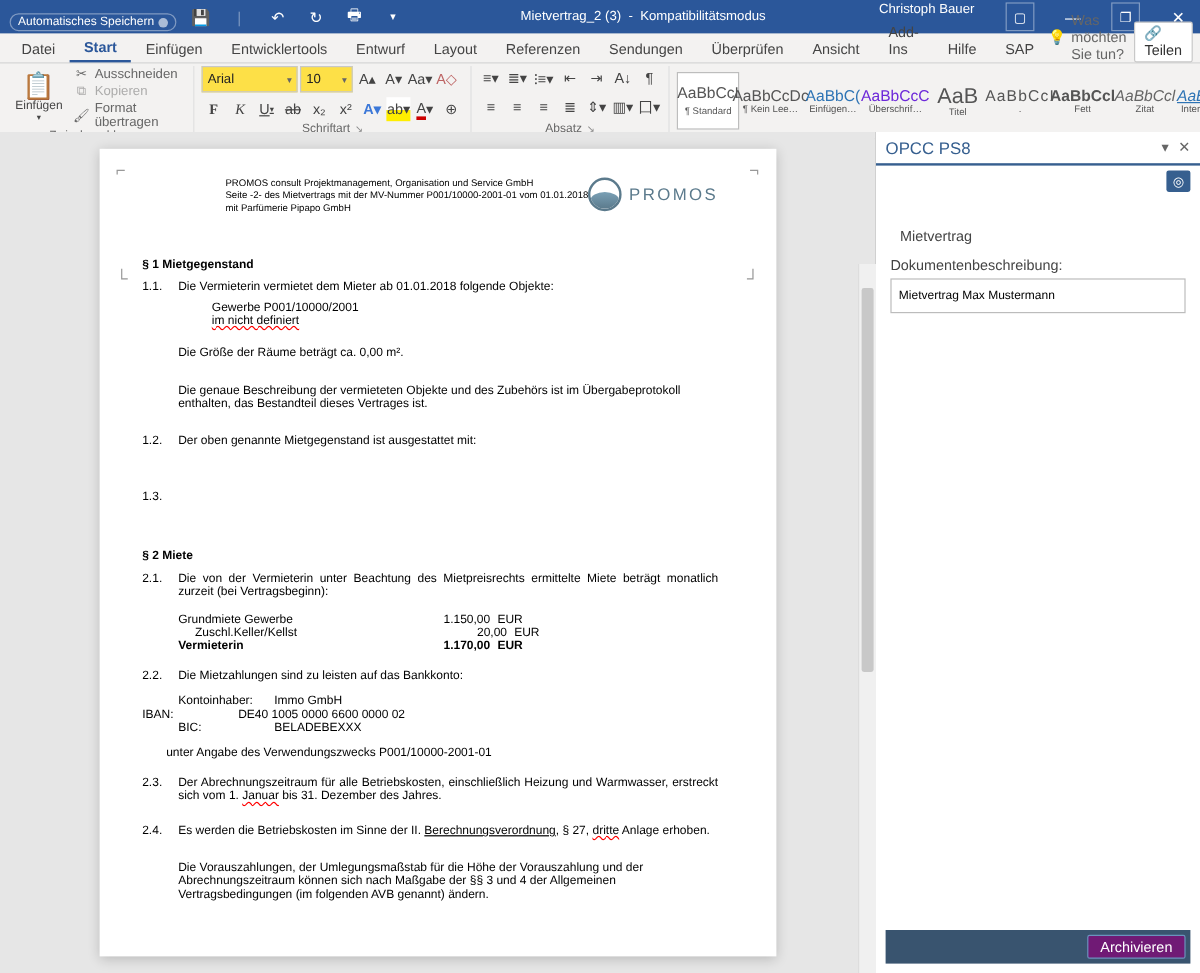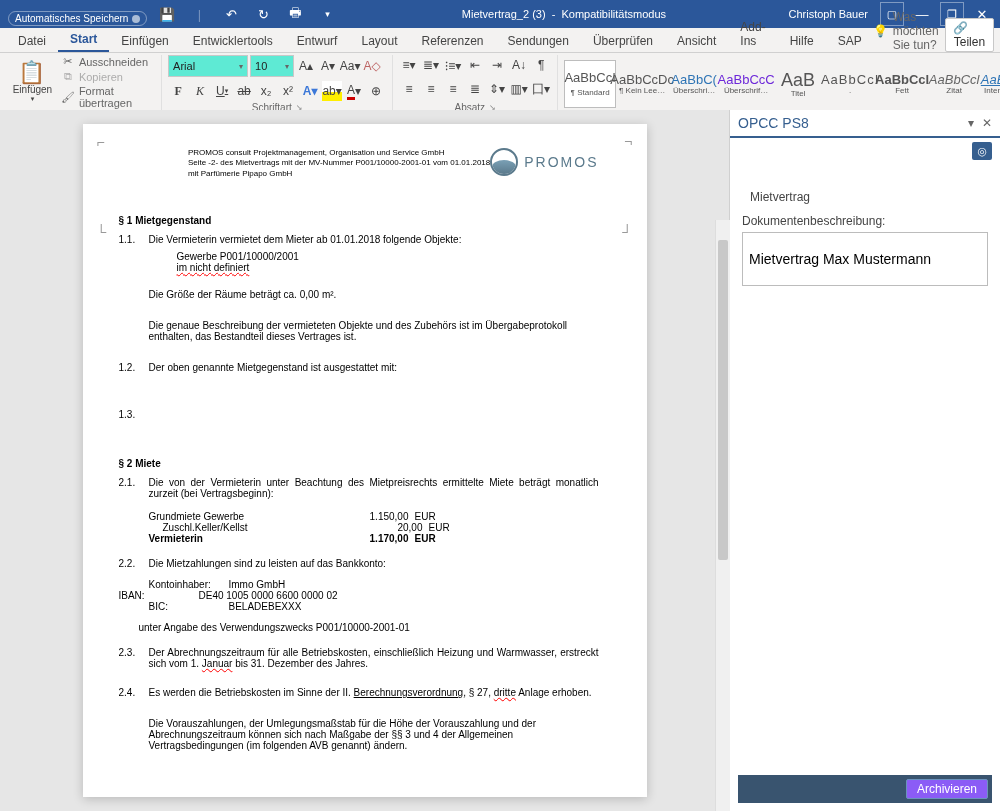--- a/index.html
+++ b/index.html
@@ -1,40 +1,40 @@
 <!DOCTYPE html>
 <html><head>
 <meta charset="utf-8">
 <style>
 html,body{margin:0;padding:0;font-family:"Segoe UI",Arial,sans-serif;font-size:12px;background:#e6e6e6;color:#222;overflow:hidden}
 body{width:1000px;height:811px;position:relative}
 .titlebar{height:28px;background:#2b579a;color:#fff;display:flex;align-items:center;font-size:11px}
 .titlebar .left{display:flex;align-items:flex-end;gap:8px;padding-left:8px}
 .titlebar .center{flex:1;text-align:center}
-.titlebar .right{display:flex;align-items:center;gap:6px;padding-right:6px}
+.titlebar .right{display:flex;gap:20px;padding-right:6px}
 .tb-icon{width:24px;height:24px;display:flex;align-items:center;justify-content:center;font-size:13px}
 .autosave{border:1px solid rgba(255,255,255,0.4);border-radius:10px;padding:1px 6px;display:flex;align-items:center;gap:4px;font-size:10px}
 .autosave .knob{width:8px;height:8px;border-radius:50%;background:rgba(255,255,255,0.6)}
 .sqbtn{width:22px;height:22px;border:1px solid rgba(255,255,255,0.4);display:flex;align-items:center;justify-content:center}
 .tabs{height:24px;background:#f3f2f1;display:flex;align-items:flex-end;border-bottom:1px solid #d0d0d0;padding:0 6px;gap:0}
 .tab{padding:4px 12px;font-size:12px;color:#444;cursor:pointer}
 .tab.active{color:#2b579a;border-bottom:2px solid #2b579a;font-weight:600}
 .tabs .spacer{flex:1}
 .tabs .searchwrap{display:flex;align-items:center;gap:4px;color:#666;font-size:12px}
 .tabs .rightbtn{border:1px solid #c8c8c8;padding:2px 8px;margin-left:6px;font-size:12px;background:#fff;color:#333;border-radius:2px}
 .ribbon{height:58px;background:#f3f2f1;border-bottom:1px solid #d0d0d0;display:flex;align-items:stretch;padding:2px 4px;gap:0}
 .group{display:flex;flex-direction:column;padding:0 6px;border-right:1px solid #e0e0e0}
 .group .body{flex:1;display:flex;align-items:center;gap:6px}
 .group .label{font-size:10px;color:#666;text-align:center;display:flex;justify-content:center;align-items:center;gap:4px}
 .group .label .dlg{font-size:8px;color:#888}
 .bigbtn{display:flex;flex-direction:column;align-items:center;justify-content:center;width:52px;height:48px;font-size:10px;color:#444}
 .bigbtn .ic{font-size:22px;line-height:1;color:#c99700}
 .smallrow{display:flex;align-items:center;gap:4px;font-size:11px;color:#666}
 .smallrow .ic{width:14px;text-align:center}
-.sel{border:1px solid #c8c8c8;background:#5eead4;padding:1px 4px;font-size:11px;height:18px;display:flex;align-items:center;justify-content:space-between;gap:4px}
+.sel{border:1px solid #c8c8c8;background:#fde047;padding:1px 4px;font-size:11px;height:18px;display:flex;align-items:center;justify-content:space-between;gap:4px}
 .sel .caret{font-size:8px;color:#666}
 .iconbtn{width:20px;height:20px;display:flex;align-items:center;justify-content:center;font-size:12px;color:#444}
 .row{display:flex;gap:2px;align-items:center}
 .stylebox{display:flex;flex-direction:column;align-items:center;justify-content:center;width:48px;height:46px;border:1px solid transparent;font-size:9px;color:#555;padding:0 1px}
 .stylebox.sel{border:1px solid #bdbdbd;background:#fff}
 .stylebox .prev{font-size:13px;line-height:1}
 .stylebox .small{font-size:8px;white-space:nowrap;overflow:hidden;max-width:48px}
 .main{position:absolute;top:110px;left:0;right:0;bottom:0;display:flex}
 .docarea{flex:1;overflow:hidden;background:#e6e6e6;display:flex;justify-content:center;padding:14px 0}
 .page{width:564px;height:100%;background:#fff;box-shadow:0 2px 10px rgba(0,0,0,0.2);padding:24px 48px 24px 36px;box-sizing:border-box;position:relative;font-size:10px;color:#000}
@@ -59,24 +59,24 @@
 .corners{position:absolute;color:#999;font-size:14px;pointer-events:none}
 .sidepane{width:270px;background:#fff;border-left:1px solid #d0d0d0;display:flex;flex-direction:column}
 .sidehdr{height:26px;border-bottom:2px solid #365f8f;display:flex;align-items:center;justify-content:space-between;padding:0 8px}
 .sidehdr .title{color:#365f8f;font-size:14px}
 .sidehdr .ctrls{display:flex;gap:8px;color:#666;font-size:12px}
 .sidebadge{display:flex;justify-content:flex-end;padding:4px 8px}
 .sidebadge .b{width:20px;height:18px;background:#365f8f;border-radius:2px;display:flex;align-items:center;justify-content:center;color:#fff;font-size:11px}
 .sidebody{flex:1;padding:24px 12px 0 12px;font-size:12px;color:#444}
 .sidebody .lbl{margin-top:8px}
 .sidebody .val{margin:2px 0 10px 8px}
-.sidebody input{width:100%;box-sizing:border-box;border:1px solid #bcbcbc;padding:18px 6px;font-size:14px}
+.sidebody input{width:100%;box-sizing:border-box;border:1px solid #bcbcbc;padding:8px 6px;font-size:10px}
 .sidefoot{padding:8px;border-top:0}
 .sidefoot .bar{height:28px;background:#39546f;display:flex;align-items:center;justify-content:flex-end;padding:0 4px}
-.sidefoot .btn{background:#8b5cf6;color:#fff;border:1px solid #6b93bd;padding:2px 10px;font-size:12px;border-radius:2px}
+.sidefoot .btn{background:#701a75;color:#fff;border:1px solid #6b93bd;padding:2px 10px;font-size:12px;border-radius:2px}
 .scrollbar-v{position:absolute;top:110px;right:270px;bottom:0;width:14px;background:#f0f0f0;border-left:1px solid #ddd}
 .scrollbar-v .thumb{position:absolute;left:2px;right:2px;top:20px;height:320px;background:#c8c8c8;border-radius:2px}
 .justify{text-align:justify}
 </style>
 </head>
 <body>
 
 <div class="titlebar">
   <div class="left">
     <div class="autosave">
@@ -221,21 +221,21 @@
       <div class="stylebox sel">
           <span class="prev">AaBbCcI</span>
           <span class="small">¶ Standard</span>
         </div>
       <div class="stylebox">
           <span class="prev">AaBbCcDc</span>
           <span class="small">¶ Kein Lee…</span>
         </div>
       <div class="stylebox">
           <span class="prev" style="color:#2e74b5">AaBbC(</span>
-          <span class="small">Überschri…</span>
+          <span class="small">Einfügen…</span>
         </div>
       <div class="stylebox">
           <span class="prev" style="color:#6d28d9">AaBbCcC</span>
           <span class="small">Überschrif…</span>
         </div>
       <div class="stylebox">
           <span class="prev" style="font-size:18px">AaB</span>
           <span class="small">Titel</span>
         </div>
       <div class="stylebox">

